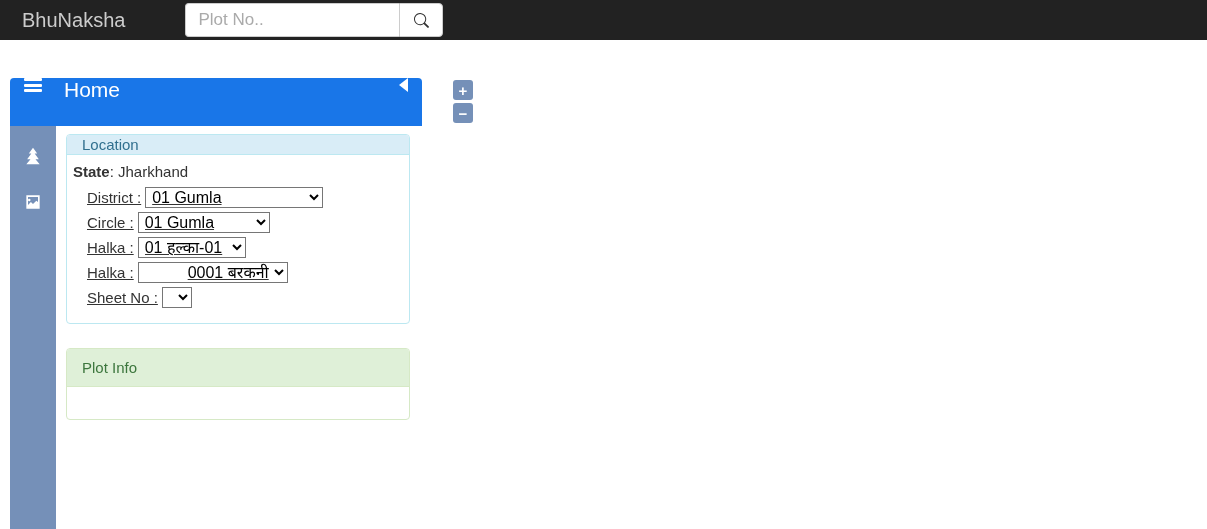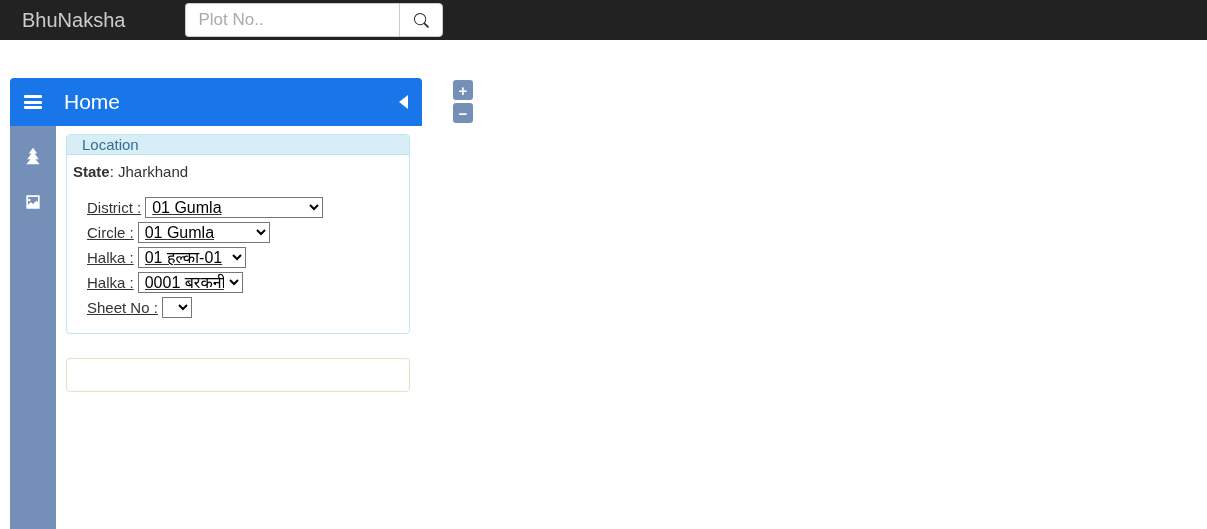--- a/index.html
+++ b/index.html
@@ -73,21 +73,20 @@
     
     .panel-header {
       position: absolute;
       top: 38px;
       left: 10px;
       width: 412px;
       height: 48px;
       background: #1976e8;
       border-radius: 4px 4px 0 0;
       display: flex;
-      align-items: center;
       padding: 0 14px;
       color: #fff;
     }
     .hamburger-icon {
       display: inline-flex;
       flex-direction: column;
       justify-content: space-between;
       width: 18px;
       height: 14px;
       margin-right: 22px;
@@ -174,21 +173,21 @@
     }
     .panel-body {
       padding: 8px 4px 12px 4px;
       font-size: 15px;
     }
     .panel-body-success {
       padding: 14px;
       min-height: 32px;
     }
     .state-line {
-      margin-bottom: 16px;
+      margin-bottom: 6px;
       padding-left: 2px;
     }
     .state-line b {
       font-weight: bold;
     }
     .selectors {
       padding-left: 16px;
     }
     .selector-row {
       margin-bottom: 2px;
@@ -203,21 +202,21 @@
     select {
       font-size: 16px;
       border: 1px solid #767676;
       background: #fff;
       padding: 0 2px;
       height: 21px;
     }
     .sel-district { width: 178px; }
     .sel-circle { width: 132px; }
     .sel-halka { width: 108px; }
-    .sel-mauza { width: 105px; }
+    .sel-mauza { width: 150px; text-align: right; }
     .sel-sheet { width: 30px; }
     
     .zoom-controls {
       position: absolute;
       top: 40px;
       left: 453px;
       display: flex;
       flex-direction: column;
     }
     .zoom-btn {
@@ -314,20 +313,21 @@
             <span class="selector-label">Sheet No :</span>
             <select class="sel-sheet">
               <option></option>
             </select>
           </div>
         </div>
       </div>
     </div>
 
     <div class="panel panel-success">
+      <div class="panel-heading">Plot Info</div>
       <div class="panel-body-success"></div>
     </div>
 
   </div>
 
   <div class="zoom-controls">
     <div class="zoom-btn">+</div>
     <div class="zoom-btn">−</div>
   </div>
 

